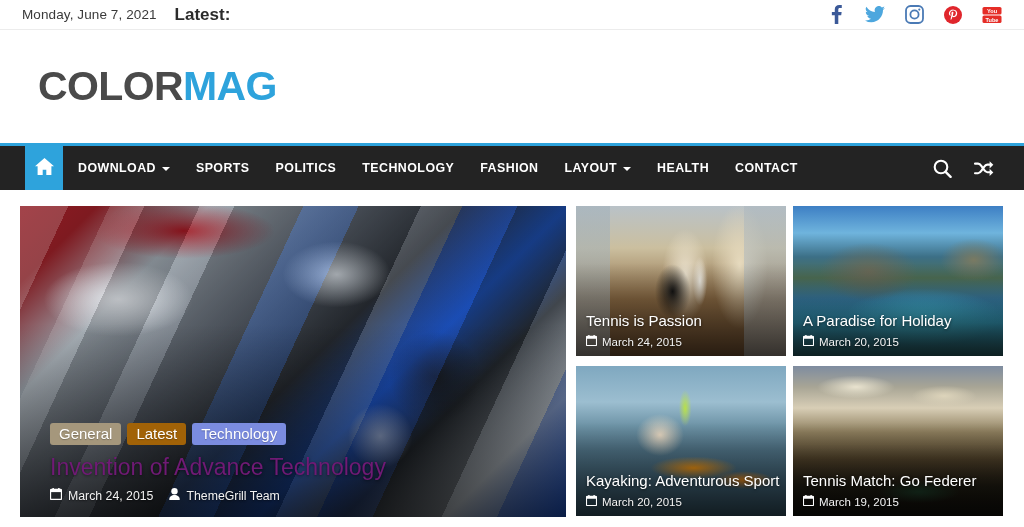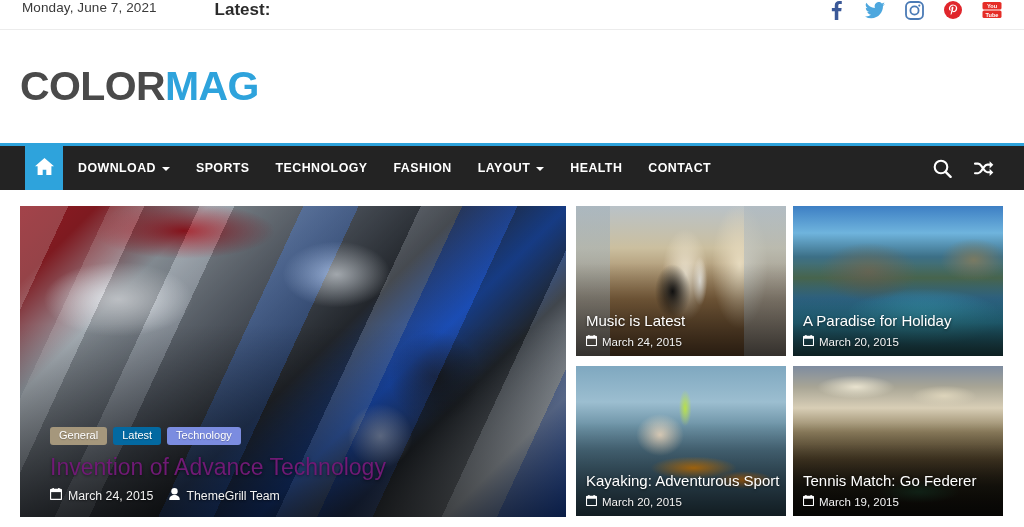--- a/index.html
+++ b/index.html
@@ -7,24 +7,23 @@
   html,body {
     width:1024px; height:527px;
     font-family:"Liberation Sans", sans-serif;
     background:#ffffff; overflow:hidden;
   }
 
   
   .topbar{
     height:30px; width:100%;
     border-bottom:1px solid #ececec;
-    display:flex; align-items:flex-start;
+    display:flex; align-items:center;
     padding:0 22px;
     background:#fff;
-    gap:40px;
   }
   .topbar-date{
     font-size:13.5px; color:#3a3a3a; letter-spacing:.1px;
   }
   .topbar-latest-wrap{
     display:flex; align-items:baseline; margin-left:18px;
   }
   .topbar-latest-label{
     font-size:17px; color:#2b2b2b; font-weight:bold; margin-right:5px;
   }
@@ -36,21 +35,21 @@
   }
   .social-ico{
     width:20px; height:20px; display:flex; align-items:center;
     justify-content:center; cursor:pointer;
   }
   .social-ico svg{ display:block; }
 
   
   .logo-area{
     height:113px; display:flex; align-items:center;
-    padding:0 20px; background:#fff;text-align:right;
+    padding:0 38px; background:#fff;text-align:right;
   }
   .logo{
     font-size:41px; font-weight:bold; letter-spacing:-0.6px;
     line-height:1; cursor:pointer;
   }
   .logo .c1{ color:#4a4a4a; }
   .logo .c2{ color:#2ea3dc; }
 
   
   .nav-accent{ height:3px; background:#2ea3dc; width:100%; }
@@ -106,21 +105,21 @@
     background:linear-gradient(to top, rgba(0,0,0,.62), rgba(0,0,0,0));
   }
 
   
   .feat-overlay{
     position:absolute; left:0; right:0; bottom:0;
     padding:0 0 14px 30px;
   }
   .badges{ display:flex; gap:6px; margin-bottom:9px; }
   .badge{
-    font-size:11px; color:#fff; padding:3px 9px 4px;
+    font-size:15px; color:#fff; padding:3px 9px 4px;
     border-radius:3px; line-height:1; cursor:pointer;
     text-shadow:0 1px 1px rgba(0,0,0,.25);
   }
   .feat-title{
     font-size:23px; color:#701a75; font-weight:normal; line-height:1.18;
     text-shadow:0 1px 3px rgba(0,0,0,.5); margin-bottom:7px; cursor:pointer;
   }
   .meta{
     display:flex; align-items:center; gap:16px;
     font-size:12.3px; color:#f2f2f2;
@@ -279,20 +278,23 @@
   </div>
   <div class="nav-items">
     <div class="nav-item">
       <span>DOWNLOAD</span>
       <i class="caret"></i>
     </div>
     <div class="nav-item">
       <span>SPORTS</span>
     </div>
     <div class="nav-item">
+      <span>POLITICS</span>
+    </div>
+    <div class="nav-item">
       <span>TECHNOLOGY</span>
     </div>
     <div class="nav-item">
       <span>FASHION</span>
     </div>
     <div class="nav-item">
       <span>LAYOUT</span>
       <i class="caret"></i>
     </div>
     <div class="nav-item">
@@ -321,21 +323,21 @@
 </div>
 
 <div class="content">
 
   <div class="feature">
     <div class="img ph-engine"></div>
     <div class="shade"></div>
     <div class="feat-overlay">
       <div class="badges">
         <span class="badge" style="background:#a5977c">General</span>
-        <span class="badge" style="background:#0369a1">Latest</span>
+        <span class="badge" style="background:#a16207">Latest</span>
         <span class="badge" style="background:#7b8ce0">Technology</span>
       </div>
       <div class="feat-title">Invention of Advance Technology</div>
       <div class="meta">
         <span class="meta-item">
           <span>
             <svg width="12" height="12" viewBox="0 0 12 12">
                 <rect x="0.5" y="1.5" width="11" height="10" rx="1" fill="none" stroke="#fff" stroke-width="1.3"></rect>
                 <rect x="0.5" y="1.5" width="11" height="2.6" fill="#fff"></rect>
                 <rect x="2.4" y="0" width="1.5" height="2.6" fill="#fff"></rect>
@@ -357,21 +359,21 @@
     </div>
   </div>
 
   <div class="side-grid">
 
     <div class="side-row">
       <div class="card">
         <div class="img ph-music"></div>
         <div class="shade"></div>
         <div class="card-overlay">
-          <div class="card-title">Music is Latest</div>
+          <div class="card-title">Tennis is Passion</div>
           <div class="card-meta">
             <span>
               <svg width="11" height="11" viewBox="0 0 12 12">
                   <rect x="0.5" y="1.5" width="11" height="10" rx="1" fill="none" stroke="#fff" stroke-width="1.3"></rect>
                   <rect x="0.5" y="1.5" width="11" height="2.6" fill="#fff"></rect>
                   <rect x="2.4" y="0" width="1.5" height="2.6" fill="#fff"></rect>
                   <rect x="8.1" y="0" width="1.5" height="2.6" fill="#fff"></rect>
                 </svg>
             </span>
             <span>March 24, 2015</span>

